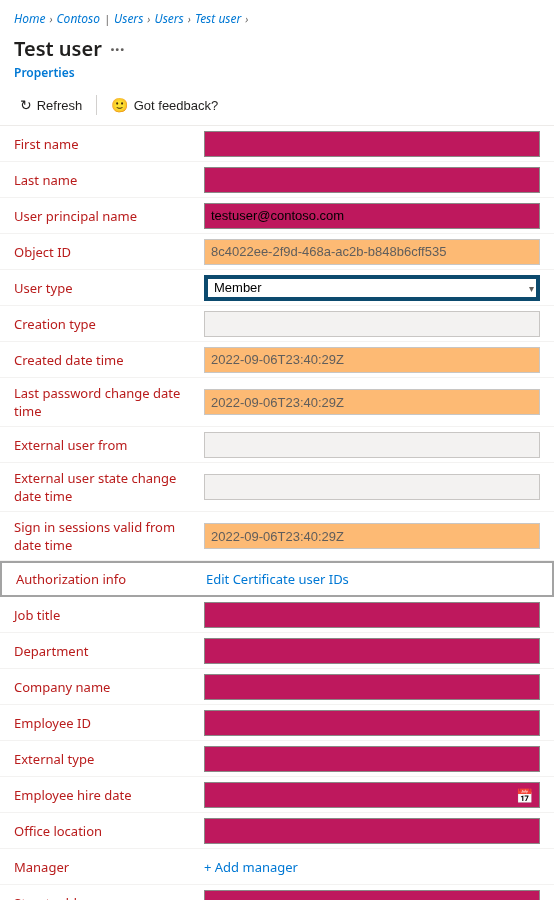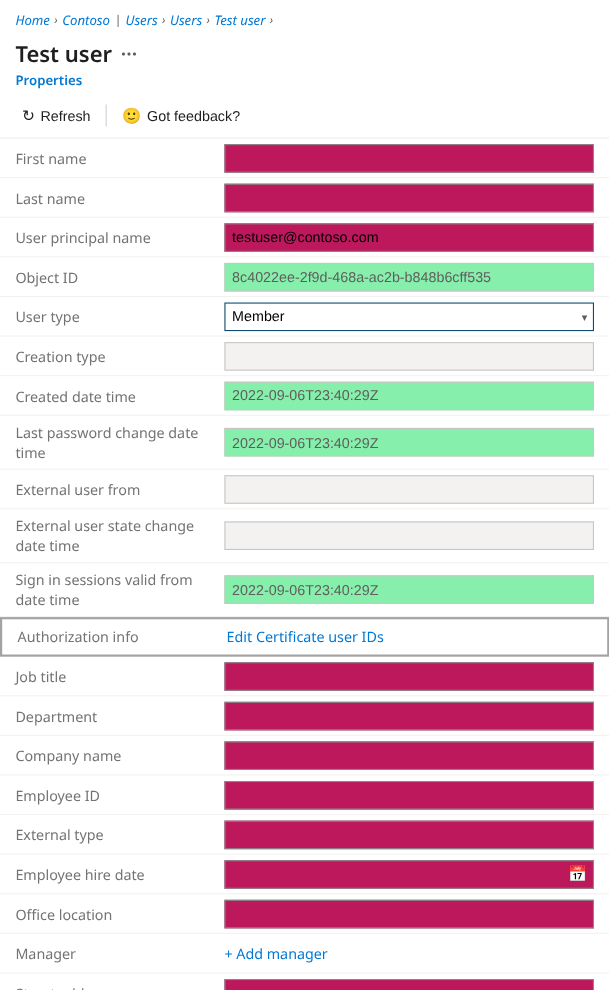--- a/index.html
+++ b/index.html
@@ -91,55 +91,55 @@
       min-height: 36px;
       padding: 0 14px;
     }
     .form-row.highlighted {
       border: 2px solid #a3a3a3;
     }
     .form-label {
       min-width: 190px;
       max-width: 190px;
       font-size: 13px;
-      color: #737373;
+      color: #b91c1c;
       padding: 6px 0;
       flex-shrink: 0;
     }
     .form-value {
       flex: 1;
     }
     .form-input {
       width: 100%;
       border: 1px solid #8a8886;
       height: 26px;
       padding: 0 6px;
       font-size: 13px;
       outline: none;
       background: #be185d;
     }
     .form-input.readonly {
-      background: #86efac;
+      background: #fdba74;
       color: #605e5c;
       border-color: #c8c6c4;
     }
     .form-input.disabled {
       background: #f3f2f1;
       color: #a19f9d;
       border: 1px solid #c8c6c4;
     }
 
     .select-wrapper {
       position: relative;
       width: 100%;
     }
     .form-select {
       width: 100%;
       height: 26px;
-      border: 1px solid #0c4a6e;
+      border: 4px solid #0c4a6e;
       padding: 0 24px 0 6px;
       font-size: 13px;
       appearance: none;
       background: #fff;
       cursor: pointer;
       outline: none;
     }
     .select-chevron {
       position: absolute;
       right: 6px;

